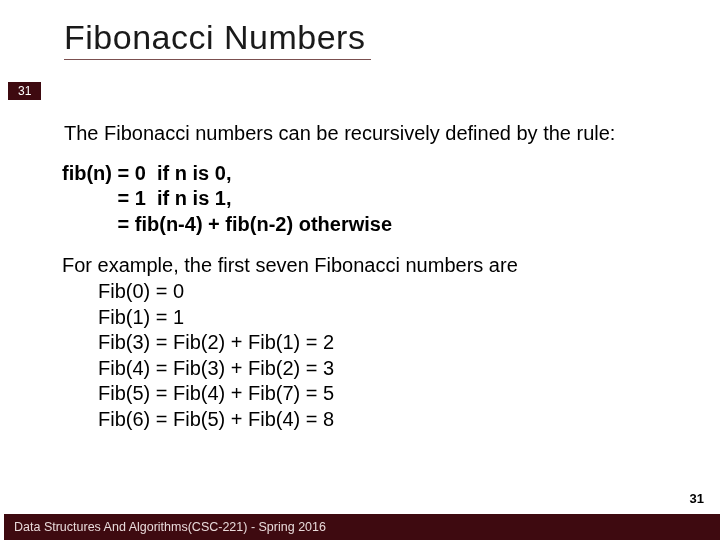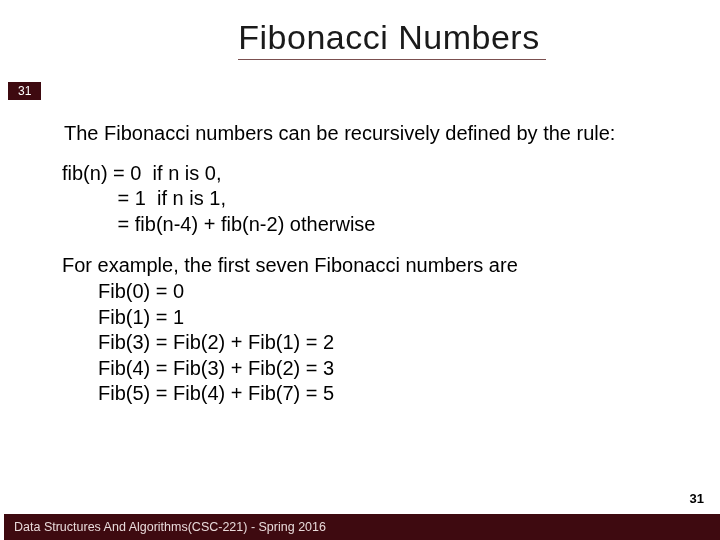--- a/index.html
+++ b/index.html
@@ -6,21 +6,20 @@
   body {
     width: 720px;
     height: 540px;
     background: #fff;
     font-family: Arial, Helvetica, sans-serif;
     position: relative;
     overflow: hidden;
   }
   .title-wrap {
     padding: 18px 0 6px 64px;
-    text-align: center;
   }
   .title {
     font-size: 34px;
     color: #1a1a1a;
     font-weight: 400;
     display: inline-block;
     border-bottom: 1.5px solid #7b5050;
     padding-bottom: 2px;
     padding-right: 6px;
     letter-spacing: 0.5px;
@@ -36,21 +35,21 @@
     min-width: 32px;
     text-align: center;
   }
   .content {
     padding: 14px 24px 0 62px;
     font-size: 20px;
     line-height: 1.28;
     color: #000;
   }
   .intro { margin-bottom: 14px; padding-left: 2px; margin-top: 41px; }
-  .def-block { margin-bottom: 16px; }
+  .def-block { margin-bottom: 16px; font-weight: bold; }
   .def-row { white-space: pre; }
   .example-lead { margin-bottom: 0; }
   .example-list { padding-left: 36px; }
   .example-list div { white-space: pre; }
   .page-num {
     position: absolute;
     right: 16px;
     bottom: 34px;
     font-size: 13px;
     font-weight: bold;
@@ -85,18 +84,19 @@
     <div class="def-row">          = fib(n-4) + fib(n-2) otherwise</div>
   </div>
 
   <div class="example-lead">For example, the first seven Fibonacci numbers are</div>
   <div class="example-list">
     <div>Fib(0) = 0</div>
     <div>Fib(1) = 1</div>
     <div>Fib(3) = Fib(2) + Fib(1) = 2</div>
     <div>Fib(4) = Fib(3) + Fib(2) = 3</div>
     <div>Fib(5) = Fib(4) + Fib(7) = 5</div>
+    <div>Fib(6) = Fib(5) + Fib(4) = 8</div>
   </div>
 </div>
 
 <div class="page-num">31</div>
 
 <div class="footer">Data Structures And Algorithms(CSC-221) - Spring 2016</div>
 
 </body></html>

